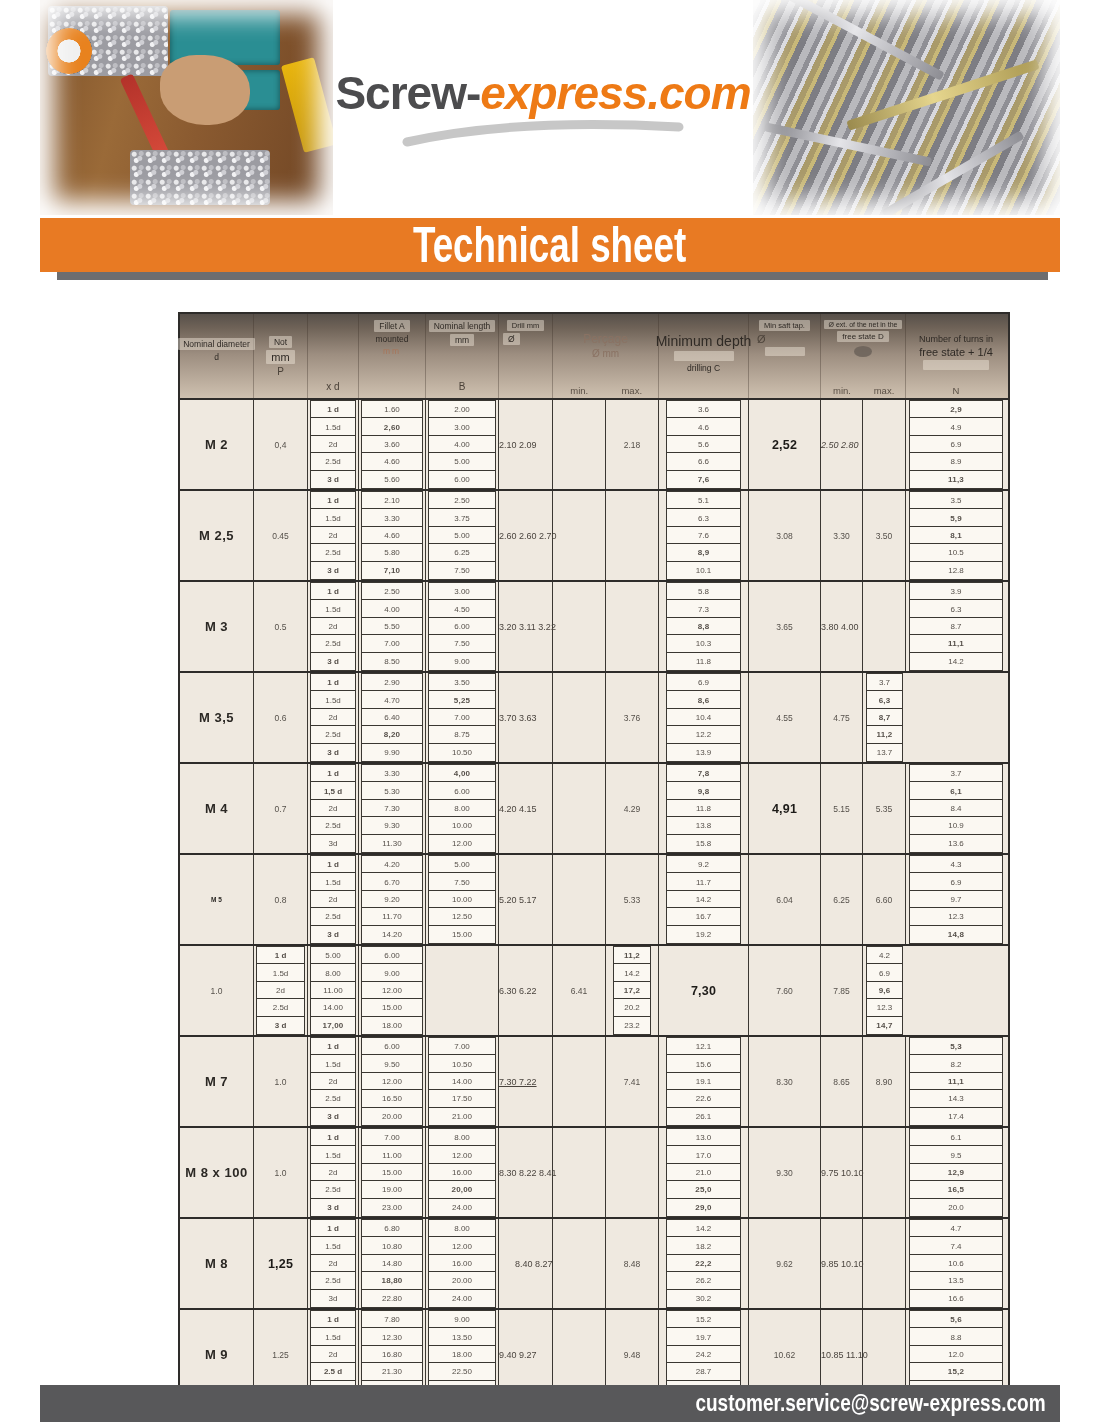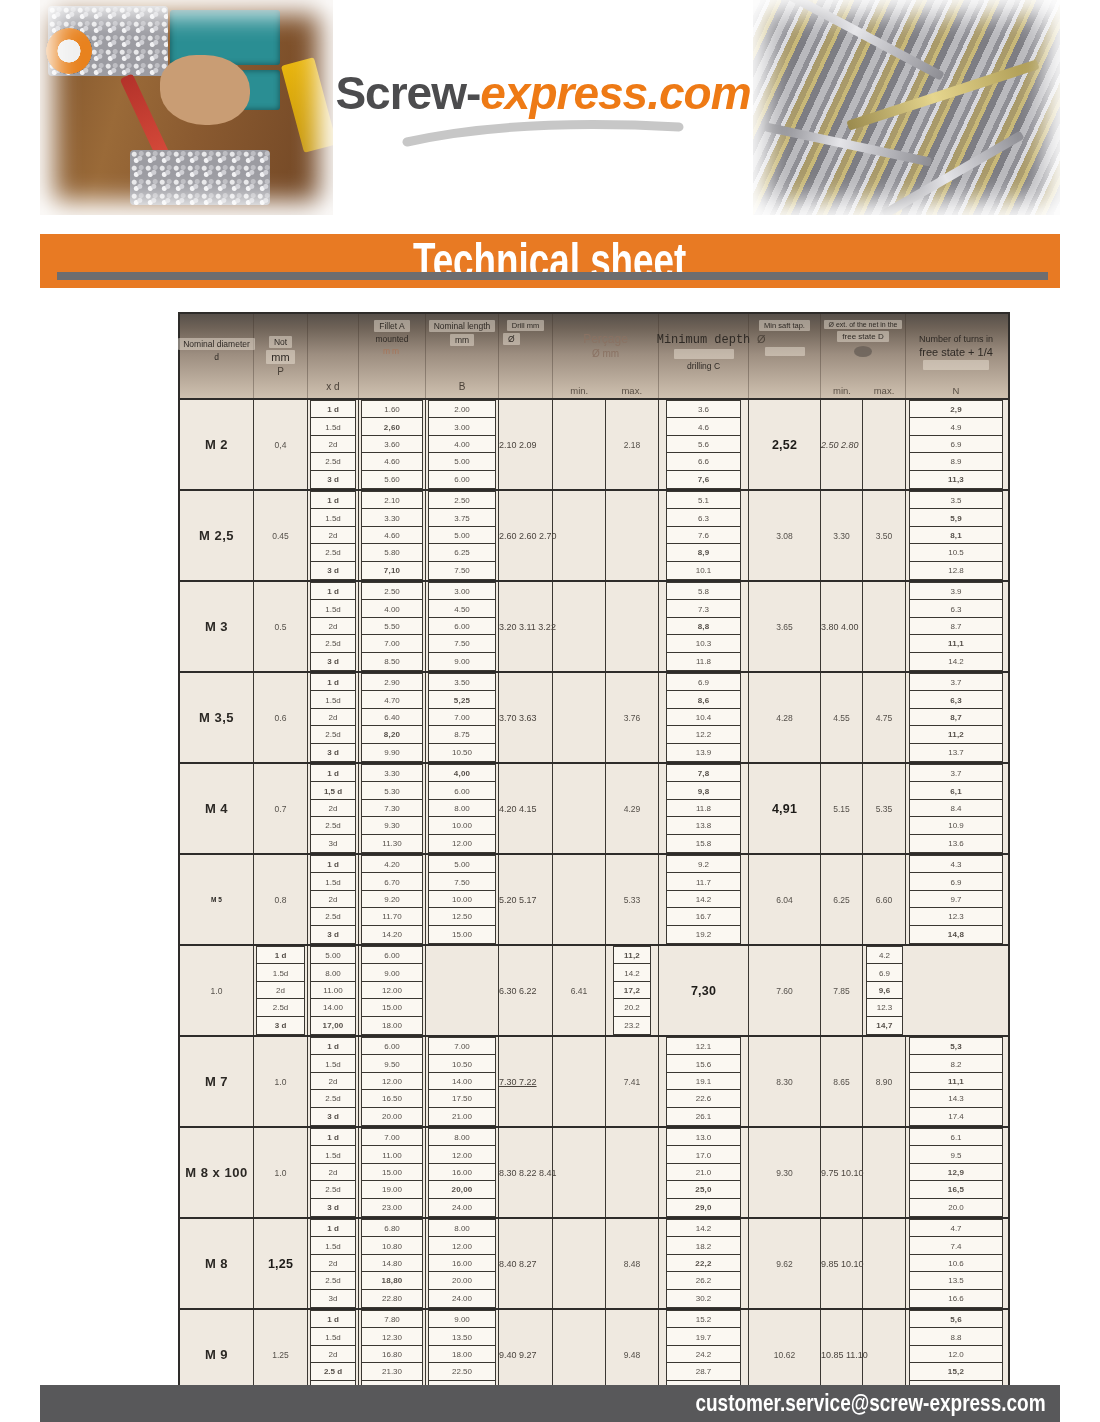--- a/index.html
+++ b/index.html
@@ -28,21 +28,21 @@
   .rod{position:absolute;background:linear-gradient(90deg,#77777d,#e4e4e8 45%,#8d8d93);border-radius:3px;}
 
   .top-middle{flex:1;background:#fff;display:flex;flex-direction:column;align-items:center;justify-content:center;}
   .logo{position:relative;text-align:center;}
   .logo-line{font-size:46px;font-weight:bold;letter-spacing:-1px;white-space:nowrap;}
   .logo-gray{color:#4c4c4e;}
   .logo-orange{color:#ee7a15;font-style:italic;}
   .swoosh{margin-top:-6px;}
 
   
-  .banner{top:234px;height:54px;background:#e87a23;display:flex;align-items:center;justify-content:center;}
+  .banner{top:218px;height:54px;background:#e87a23;display:flex;align-items:center;justify-content:center;}
   .banner-title{color:#ffffff;font-weight:bold;font-size:40px;letter-spacing:0px;
                 transform:scaleY(1.25) scaleX(.92);}
   .banner-shadow{top:272px;left:57px;width:991px;height:8px;background:#6d6d6f;position:absolute;}
 
   
   .tablewrap{position:absolute;left:178px;top:312px;width:832px;background:#efe9e0;
              border:2px solid #2e2c2a;box-sizing:border-box;color:#35302b;}
   .grid13{display:grid;grid-template-columns:74px 54px 51px 67px 73px 54px 53px 53px 90px 72px 42px 43px 100px;}
 
   
@@ -174,21 +174,21 @@
         <span class="hl percage-s">Ø mm</span>
         <span class="spacer"></span>
           <span class="spacer"></span>
         <div class="minmax">
           <span>min.</span>
           <span>max.</span>
         </div>
       </div>
       <div class="hc">
         <span class="spacer"></span>
-        <span class="hl" style="font-size:12px;font-family:Liberation Mono, monospace;">Minimum depth</span>
+        <span class="hl" style="font-size:14px;">Minimum depth</span>
         <span class="hl pill" style="width:50px;height:8px;"></span>
         <span class="hl">drilling C</span>
         <span class="spacer"></span>
           <span class="spacer"></span>
       </div>
       <div class="hc">
         <span class="hl pill" style="font-size:7.5px;">Min saft tap.</span>
         <span class="hl" style="align-self:flex-start;margin-left:8px;font-size:11px;color:#4d443b;">Ø</span>
         <span class="hl pill" style="width:30px;height:7px;"></span>
         <span class="spacer"></span>
@@ -414,23 +414,20 @@
           </div>
           <div class="overlay" style="grid-area: 1 / 6 / auto / 8;">3.70 3.63</div>
           <div class="col boxes inset6">
             <div class="box">6.9</div>
             <div class="box bd">8,6</div>
             <div class="box">10.4</div>
             <div class="box">12.2</div>
             <div class="box">13.9</div>
           </div>
           <div class="col">
-            <div class="openval">4.28</div>
-          </div>
-          <div class="col">
             <div class="openval">4.55</div>
           </div>
           <div class="col">
             <div class="openval">4.75</div>
           </div>
           <div class="col boxes inset3">
             <div class="box">3.7</div>
             <div class="box bd">6,3</div>
             <div class="box bd">8,7</div>
             <div class="box bd">11,2</div>
@@ -745,21 +742,21 @@
             <div class="box">12.00</div>
             <div class="box">16.00</div>
             <div class="box">20.00</div>
             <div class="box">24.00</div>
           </div>
           <div class="col"></div>
           <div class="col"></div>
           <div class="col">
             <div class="openval">8.48</div>
           </div>
-          <div class="overlay" style="grid-area: 1 / 6 / auto / 8;">8.40 8.27</div>
+          <div class="overlay" style="grid-area: 1 / 6 / auto / 8; margin-left: 16px;">8.40 8.27</div>
           <div class="col boxes inset6">
             <div class="box">14.2</div>
             <div class="box">18.2</div>
             <div class="box bd">22,2</div>
             <div class="box">26.2</div>
             <div class="box">30.2</div>
           </div>
           <div class="col">
             <div class="openval">9.62</div>
           </div>

